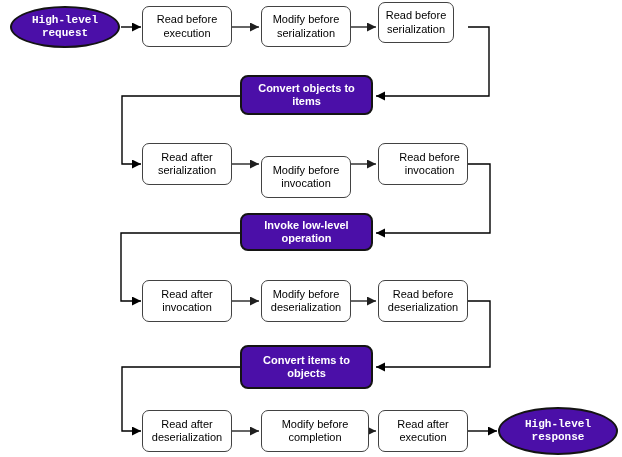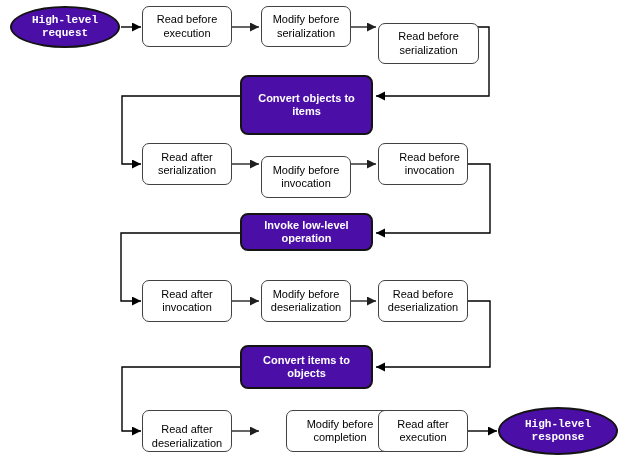--- a/index.html
+++ b/index.html
@@ -91,25 +91,25 @@
   </div>
 
   <div class="node" style="left:142px; top:6px; width:90px; height:41px;">
     <span>Read before execution</span>
   </div>
 
   <div class="node" style="left:261px; top:6px; width:90px; height:41px;">
     <span>Modify before serialization</span>
   </div>
 
-  <div class="node" style="left:378px; top:23px; width:101px; height:41px;">
+  <div class="node" style="left:378px; top:2px; width:76px; height:41px;">
     <span>Read before serialization</span>
   </div>
 
-  <div class="accent" style="left:240px; top:75px; width:133px; height:60px;">
+  <div class="accent" style="left:240px; top:75px; width:133px; height:40px;">
     <span>Convert objects to items</span>
   </div>
 
   <div class="node" style="left:142px; top:143px; width:90px; height:42px;">
     <span>Read after serialization</span>
   </div>
 
   <div class="node" style="left:261px; top:156px; width:90px; height:42px;">
     <span>Modify before invocation</span>
   </div>
@@ -131,25 +131,25 @@
   </div>
 
   <div class="node" style="left:378px; top:280px; width:90px; height:42px;">
     <span>Read before deserialization</span>
   </div>
 
   <div class="accent" style="left:240px; top:345px; width:133px; height:44px;">
     <span>Convert items to objects</span>
   </div>
 
-  <div class="node" style="left:142px; top:410px; width:90px; height:42px;align-items:flex-end;">
+  <div class="node" style="left:142px; top:410px; width:90px; height:42px;">
     <span>Read after deserialization</span>
   </div>
 
-  <div class="node" style="left:261px; top:410px; width:108px; height:42px;margin-left:25px;">
+  <div class="node" style="left:261px; top:410px; width:108px; height:42px;">
     <span>Modify before completion</span>
   </div>
 
   <div class="node" style="left:378px; top:410px; width:90px; height:42px;">
     <span>Read after execution</span>
   </div>
 
   <div class="terminal" style="left:498px; top:407px; width:120px; height:48px;">
     <span>High-level response</span>
   </div>

